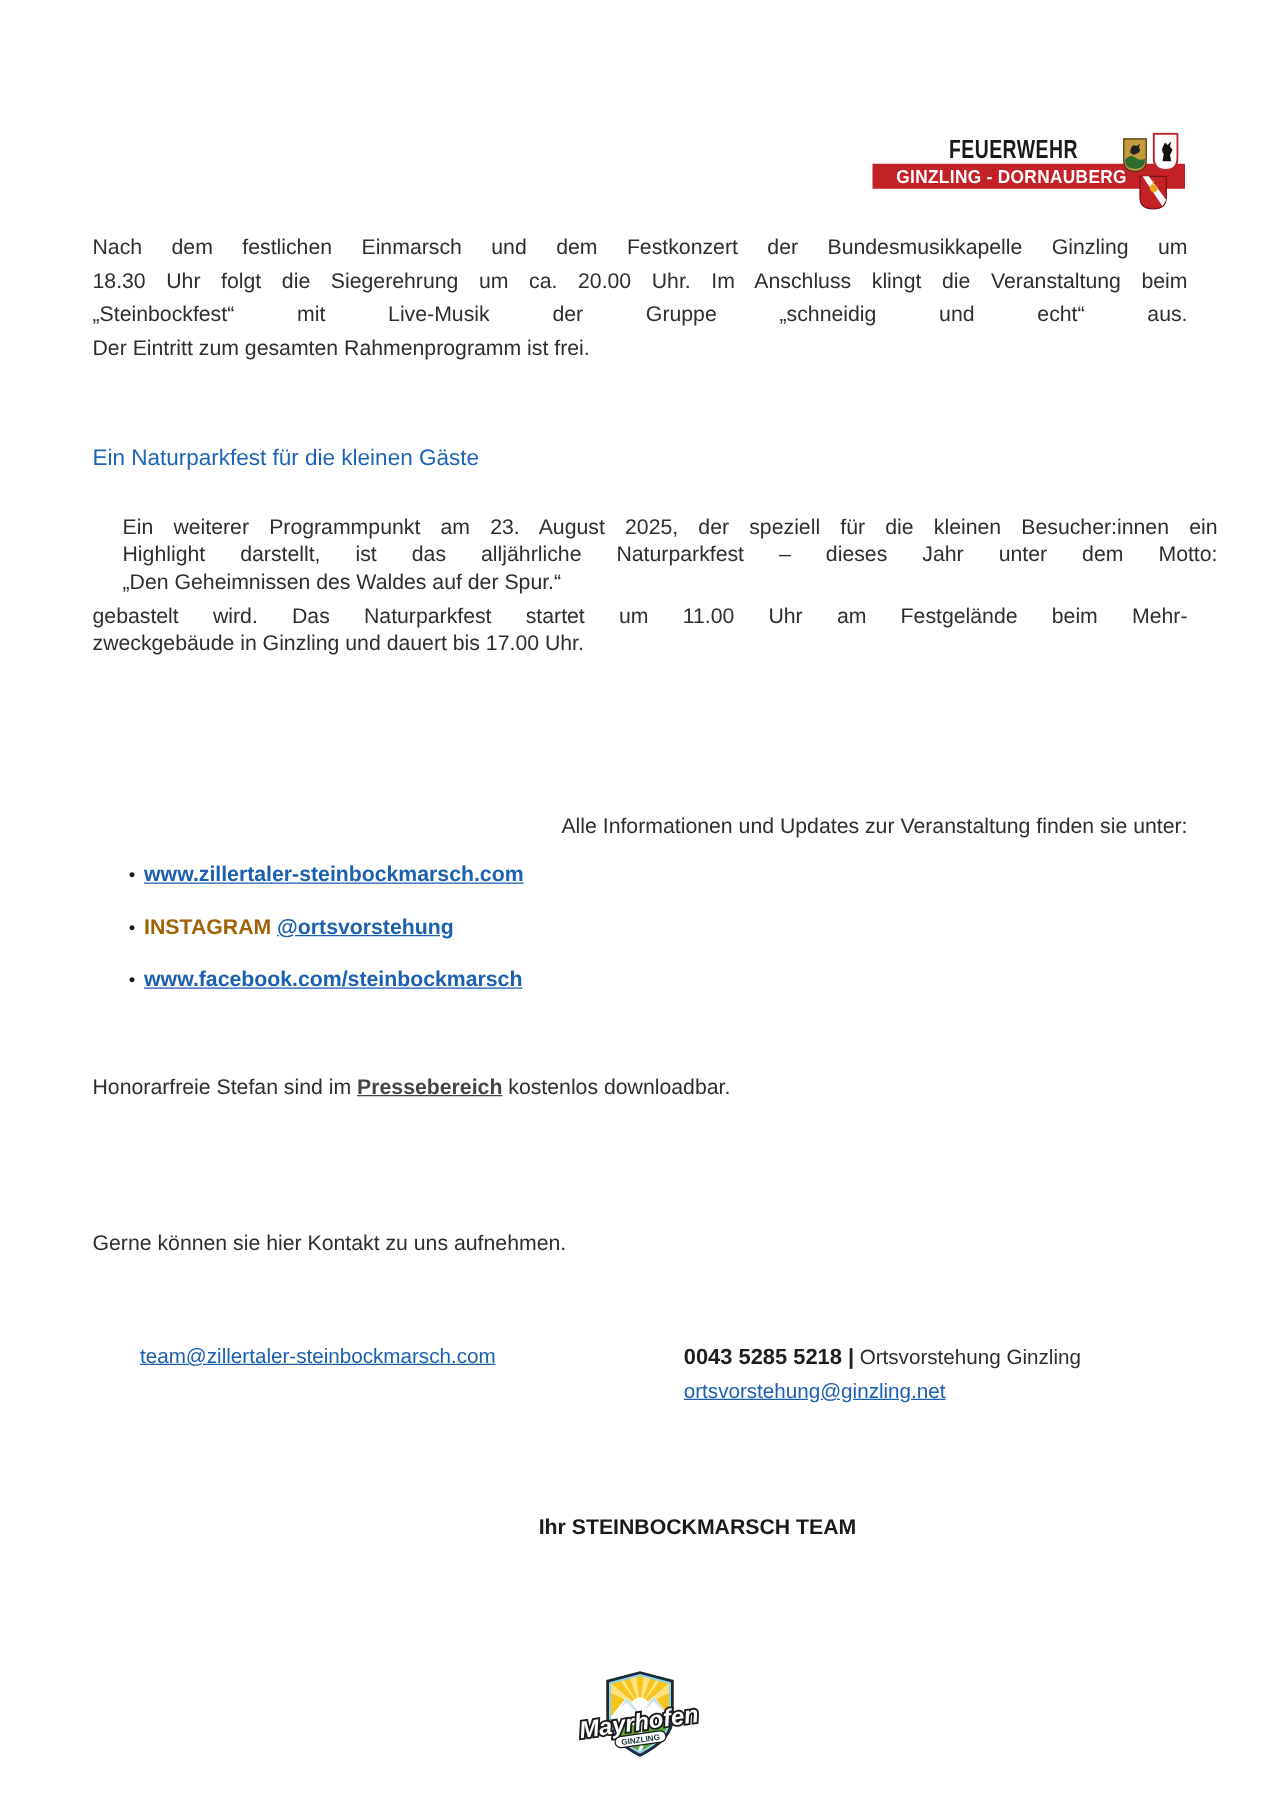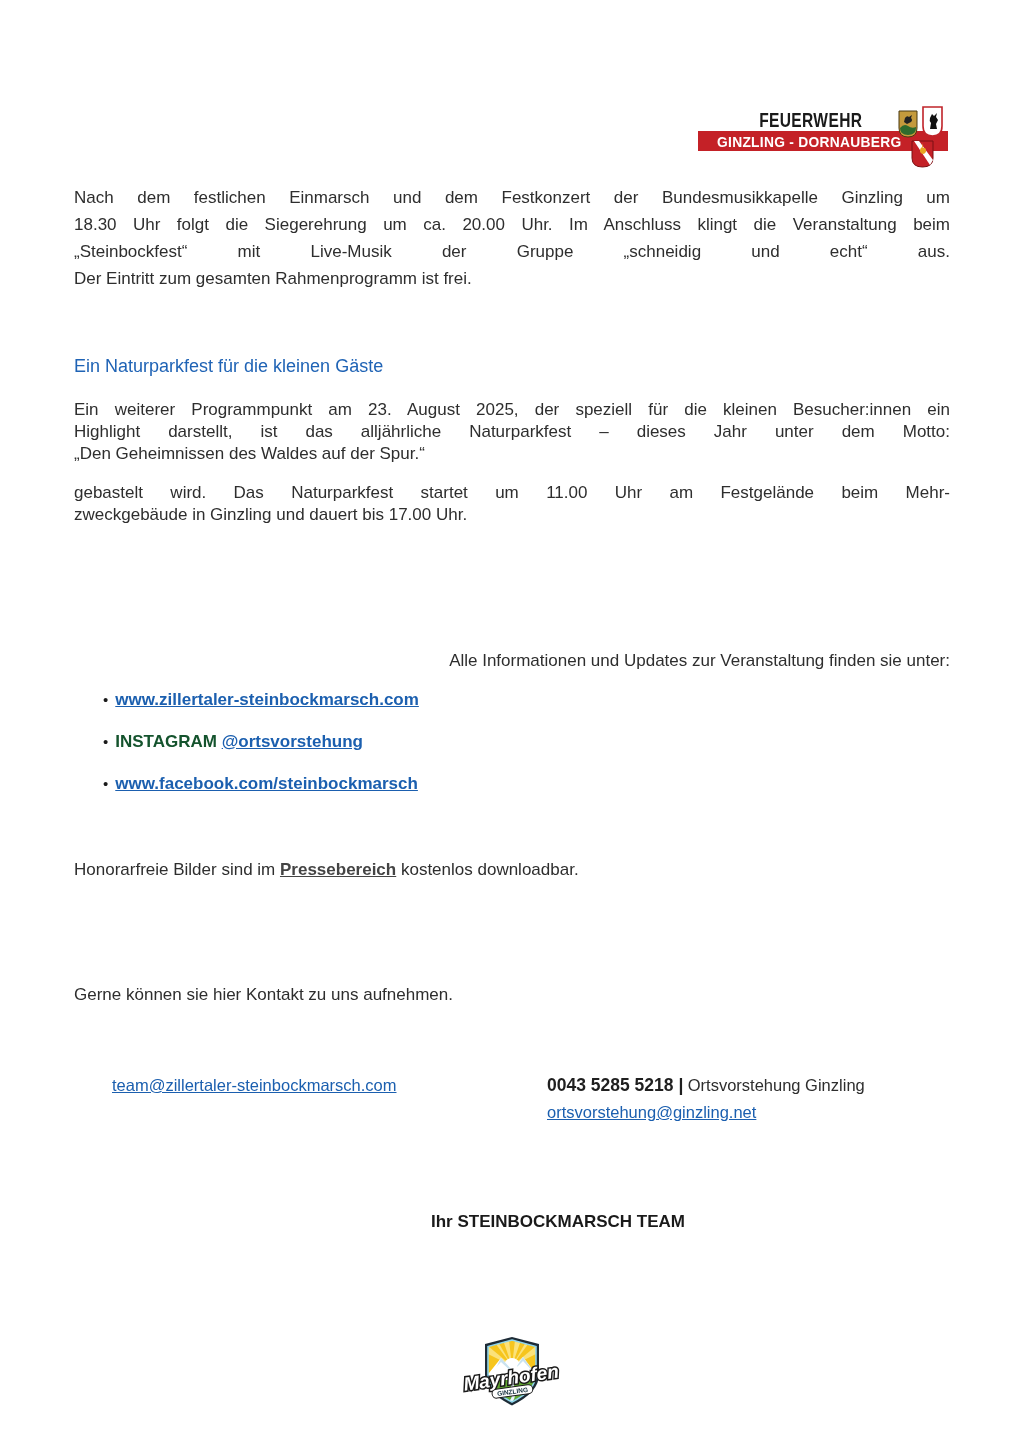--- a/index.html
+++ b/index.html
@@ -28,27 +28,27 @@
   .crest-1{left:200px;top:4px;}
   .crest-2{left:224px;top:0;}
   .crest-3{left:213px;top:34px;}
   
   .abs{position:absolute;left:74px;width:876px;}
   .body-txt{font-size:17px;}
   .jl{text-align:justify;text-align-last:justify;}
   .ll{text-align:left;}
   .p1{top:184px;line-height:27px;}
   .heading{top:356px;font-size:18px;color:#1F63B5;}
-  .p2{top:399px;line-height:22px;}
+  .p2{top:411px;line-height:22px;margin-left:24px;}
   .p3{top:482px;line-height:22px;}
   .info{top:651px;text-align:right;}
   .bullet{left:103px;width:847px;font-size:17px;}
   .b1{top:690px;}.b2{top:732px;}.b3{top:774px;}
   .dot{color:#1a1a1a;margin-right:7px;font-size:15px;}
-  .bprefix{font-weight:bold;color:#14532d;}
+  .bprefix{font-weight:bold;color:#a16207;}
   a.blink{font-weight:bold;color:#1B5FAF;text-decoration:underline;cursor:pointer;}
   .press{top:860px;}
   a.presslink{font-weight:bold;color:#444;text-decoration:underline;cursor:pointer;}
   .gerne{top:985px;}
   
   .contact{position:absolute;top:1072px;line-height:26px;}
   .c1{left:112px;}
   .c2{left:547px;}
   .phone{font-weight:bold;font-size:17.5px;color:#1f1f1f;}
   .cname{font-size:16.5px;color:#2e2e2e;}
@@ -112,21 +112,21 @@
     <span class="dot">•</span><span class="bprefix"></span><a class="blink">www.zillertaler-steinbockmarsch.com</a>
   </div>
   <div class="abs bullet b2">
     <span class="dot">•</span><span class="bprefix">INSTAGRAM </span><a class="blink">@ortsvorstehung</a>
   </div>
   <div class="abs bullet b3">
     <span class="dot">•</span><span class="bprefix"></span><a class="blink">www.facebook.com/steinbockmarsch</a>
   </div>
 
   <div class="abs body-txt press">
-    <span>Honorarfreie Bilder sind im </span><a class="presslink">Pressebereich</a><span> kostenlos downloadbar.</span>
+    <span>Honorarfreie Stefan sind im </span><a class="presslink">Pressebereich</a><span> kostenlos downloadbar.</span>
   </div>
 
   <div class="abs body-txt gerne">Gerne können sie hier Kontakt zu uns aufnehmen.</div>
 
   <div class="contact c1">
     <a class="email">team@zillertaler-steinbockmarsch.com</a>
   </div>
   <div class="contact c2">
     <div>
       <span class="phone">0043 5285 5218 |</span>

